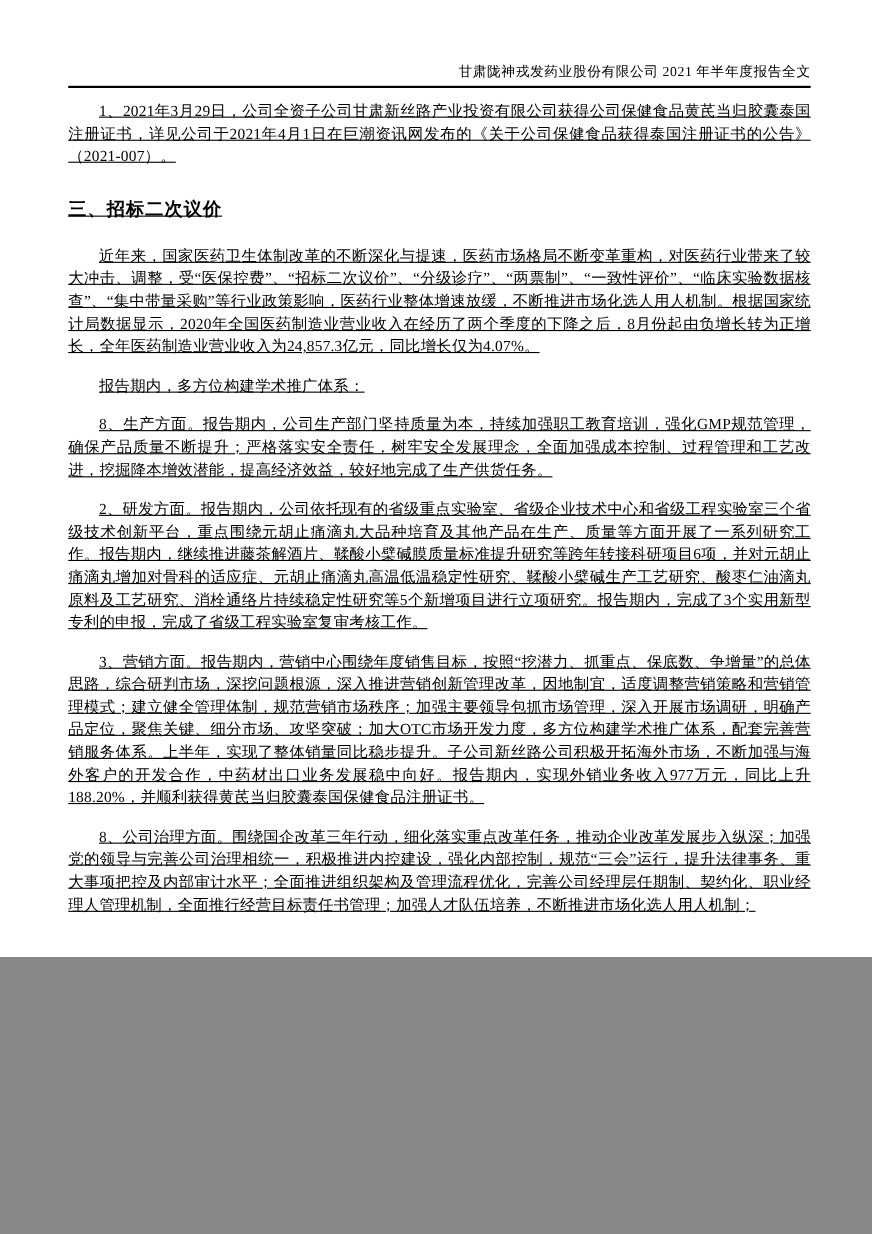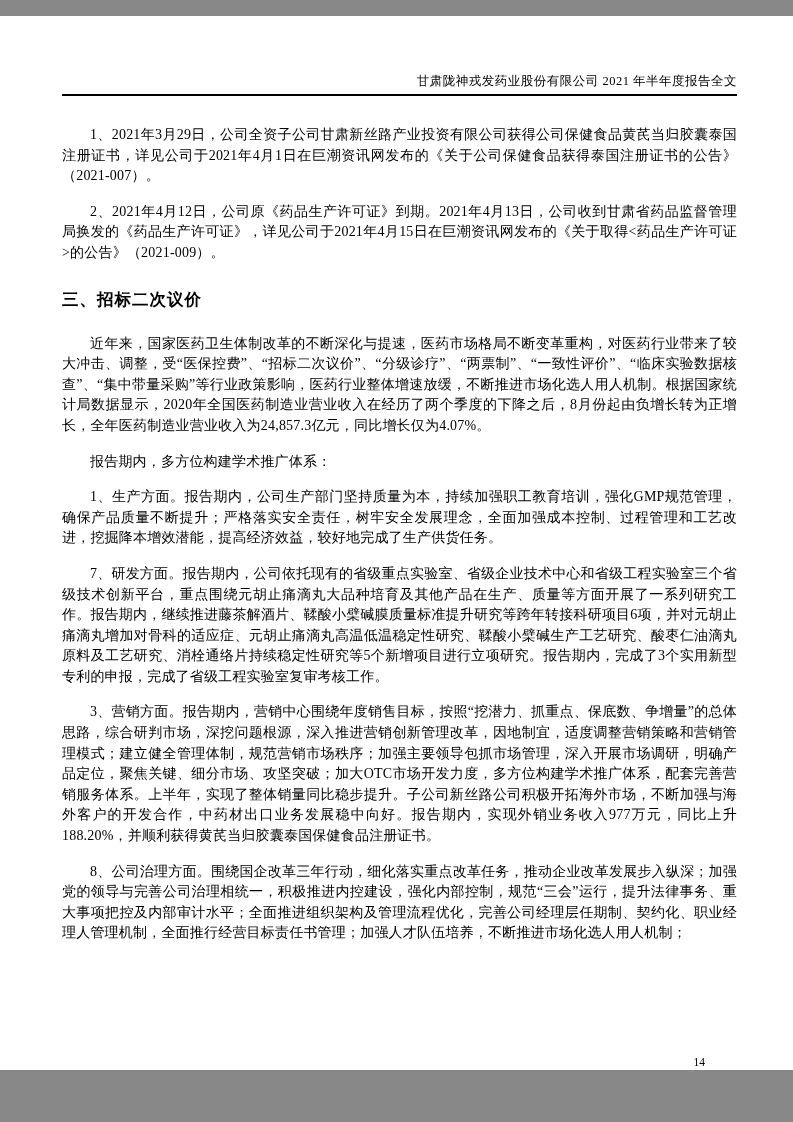--- a/index.html
+++ b/index.html
@@ -3,22 +3,22 @@
 <meta charset="utf-8">
 <style>
   html, body {
     margin: 0;
     padding: 0;
     background: #888;
   }
   .page {
     position: relative;
     width: 793px;
-    height: 1054px;
-    margin: 16px auto;
+    height: 870px;
+    margin: 0 auto;
     background: #ffffff;
     font-family: "Liberation Serif", "DejaVu Serif", serif;
     color: #000000;
     overflow: hidden;
     box-sizing: border-box;
   }
   .page-inner {
     padding: 0 56px 0 62px;
   }
   .header {
@@ -26,21 +26,22 @@
     border-bottom: 2px solid #000000;
     padding-bottom: 5px;
   }
   .header-title {
     text-align: right;
     font-size: 12.5px;
     line-height: 16px;
     letter-spacing: 0.5px;
   }
   .body-text {
-    padding-top: 29px;
+    padding-top: 12px;
+    text-decoration: underline;
   }
   .para {
     margin: 0 0 15px 0;
     font-size: 14px;
     line-height: 20.6px;
     text-align: justify;
     text-indent: 2em;
     letter-spacing: 0.2px;
   }
   .para:last-child { margin-bottom: 0; }
@@ -71,33 +72,32 @@
   <div class="page-inner">
 
     <div class="header">
       <div class="header-title">甘肃陇神戎发药业股份有限公司 2021 年半年度报告全文</div>
     </div>
 
     <div class="body-text">
 
       <p class="para">1、2021年3月29日，公司全资子公司甘肃新丝路产业投资有限公司获得公司保健食品黄芪当归胶囊泰国注册证书，详见公司于2021年4月1日在巨潮资讯网发布的《关于公司保健食品获得泰国注册证书的公告》（2021-007）。</p>
 
-      <p class="para">2、2021年4月12日，公司原《药品生产许可证》到期。2021年4月13日，公司收到甘肃省药品监督管理局换发的《药品生产许可证》，详见公司于2021年4月15日在巨潮资讯网发布的《关于取得&lt;药品生产许可证&gt;的公告》（2021-009）。</p>
 
       <h2 class="section-heading">三、招标二次议价</h2>
 
 
       <p class="para">近年来，国家医药卫生体制改革的不断深化与提速，医药市场格局不断变革重构，对医药行业带来了较大冲击、调整，受“医保控费”、“招标二次议价”、“分级诊疗”、“两票制”、“一致性评价”、“临床实验数据核查”、“集中带量采购”等行业政策影响，医药行业整体增速放缓，不断推进市场化选人用人机制。根据国家统计局数据显示，2020年全国医药制造业营业收入在经历了两个季度的下降之后，8月份起由负增长转为正增长，全年医药制造业营业收入为24,857.3亿元，同比增长仅为4.07%。</p>
 
 
       <p class="para">报告期内，多方位构建学术推广体系：</p>
 
-      <p class="para">1、生产方面。报告期内，公司生产部门坚持质量为本，持续加强职工教育培训，强化GMP规范管理，确保产品质量不断提升；严格落实安全责任，树牢安全发展理念，全面加强成本控制、过程管理和工艺改进，挖掘降本增效潜能，提高经济效益，较好地完成了生产供货任务。</p>
+      <p class="para">8、生产方面。报告期内，公司生产部门坚持质量为本，持续加强职工教育培训，强化GMP规范管理，确保产品质量不断提升；严格落实安全责任，树牢安全发展理念，全面加强成本控制、过程管理和工艺改进，挖掘降本增效潜能，提高经济效益，较好地完成了生产供货任务。</p>
 
-      <p class="para">7、研发方面。报告期内，公司依托现有的省级重点实验室、省级企业技术中心和省级工程实验室三个省级技术创新平台，重点围绕元胡止痛滴丸大品种培育及其他产品在生产、质量等方面开展了一系列研究工作。报告期内，继续推进藤茶解酒片、鞣酸小檗碱膜质量标准提升研究等跨年转接科研项目6项，并对元胡止痛滴丸增加对骨科的适应症、元胡止痛滴丸高温低温稳定性研究、鞣酸小檗碱生产工艺研究、酸枣仁油滴丸原料及工艺研究、消栓通络片持续稳定性研究等5个新增项目进行立项研究。报告期内，完成了3个实用新型专利的申报，完成了省级工程实验室复审考核工作。</p>
+      <p class="para">2、研发方面。报告期内，公司依托现有的省级重点实验室、省级企业技术中心和省级工程实验室三个省级技术创新平台，重点围绕元胡止痛滴丸大品种培育及其他产品在生产、质量等方面开展了一系列研究工作。报告期内，继续推进藤茶解酒片、鞣酸小檗碱膜质量标准提升研究等跨年转接科研项目6项，并对元胡止痛滴丸增加对骨科的适应症、元胡止痛滴丸高温低温稳定性研究、鞣酸小檗碱生产工艺研究、酸枣仁油滴丸原料及工艺研究、消栓通络片持续稳定性研究等5个新增项目进行立项研究。报告期内，完成了3个实用新型专利的申报，完成了省级工程实验室复审考核工作。</p>
 
       <p class="para">3、营销方面。报告期内，营销中心围绕年度销售目标，按照“挖潜力、抓重点、保底数、争增量”的总体思路，综合研判市场，深挖问题根源，深入推进营销创新管理改革，因地制宜，适度调整营销策略和营销管理模式；建立健全管理体制，规范营销市场秩序；加强主要领导包抓市场管理，深入开展市场调研，明确产品定位，聚焦关键、细分市场、攻坚突破；加大OTC市场开发力度，多方位构建学术推广体系，配套完善营销服务体系。上半年，实现了整体销量同比稳步提升。子公司新丝路公司积极开拓海外市场，不断加强与海外客户的开发合作，中药材出口业务发展稳中向好。报告期内，实现外销业务收入977万元，同比上升188.20%，并顺利获得黄芪当归胶囊泰国保健食品注册证书。</p>
 
       <p class="para">8、公司治理方面。围绕国企改革三年行动，细化落实重点改革任务，推动企业改革发展步入纵深；加强党的领导与完善公司治理相统一，积极推进内控建设，强化内部控制，规范“三会”运行，提升法律事务、重大事项把控及内部审计水平；全面推进组织架构及管理流程优化，完善公司经理层任期制、契约化、职业经理人管理机制，全面推行经营目标责任书管理；加强人才队伍培养，不断推进市场化选人用人机制；</p>
 
     </div>
   </div>
 
   <div class="footer">
     <span class="page-number">14</span>

